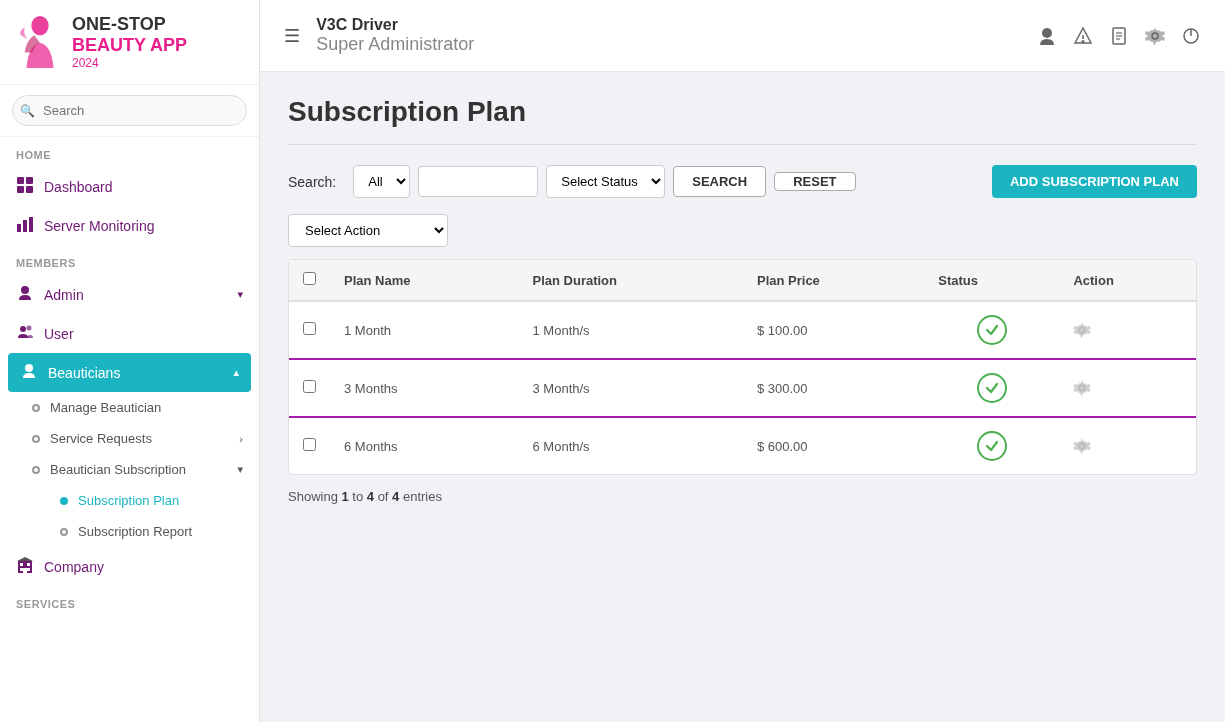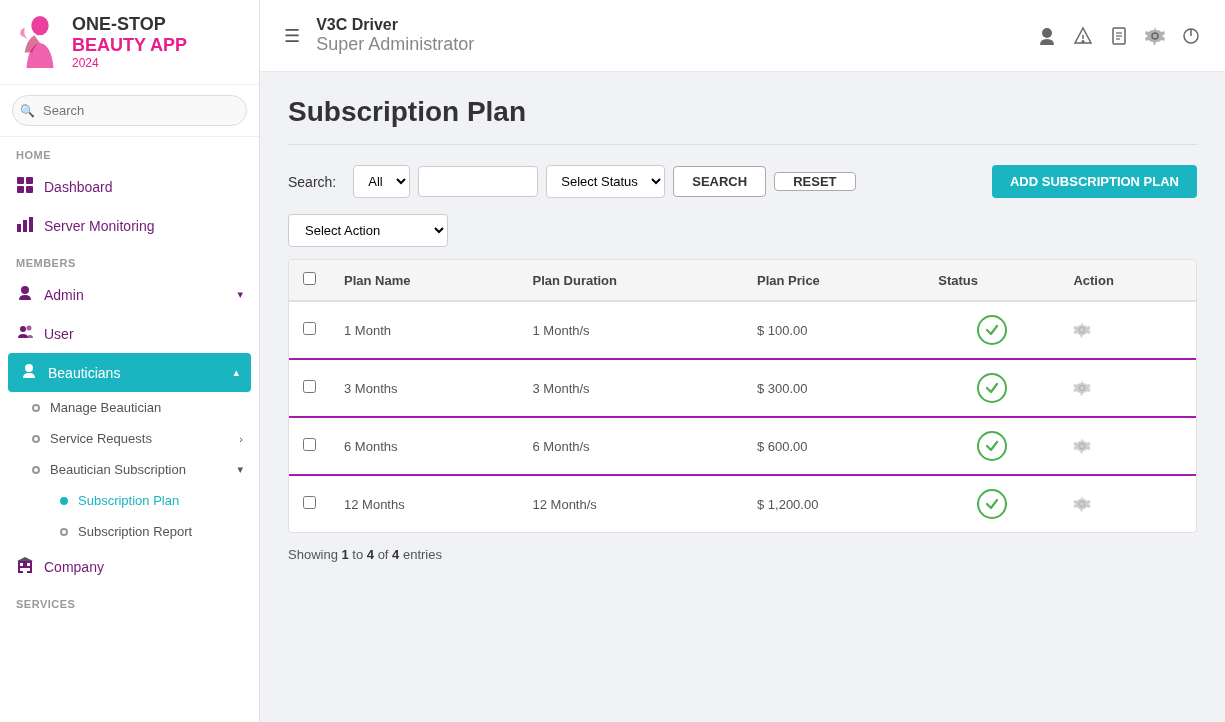--- a/index.html
+++ b/index.html
@@ -593,43 +593,20 @@
       </td>
       <td>
         <button class="gear-btn">
           <svg width="18" height="18" viewBox="0 0 20 20" fill="#aaa">
             <circle cx="10" cy="10" r="3" fill="none" stroke="#aaa" stroke-width="1.5"></circle>
             <path d="M10 1.5 L11.2 4.5 A6.5 6.5 0 0 1 15.5 6.5 L18.5 5.5 L19.5 8.5 L17 10 A6.5 6.5 0 0 1 17 10 L19.5 11.5 L18.5 14.5 L15.5 13.5 A6.5 6.5 0 0 1 11.2 15.5 L10 18.5 L9 18.5 L7.8 15.5 A6.5 6.5 0 0 1 4.5 13.5 L1.5 14.5 L0.5 11.5 L3 10 L3 10 L0.5 8.5 L1.5 5.5 L4.5 6.5 A6.5 6.5 0 0 1 8.8 4.5 Z" fill="#bbb" opacity="0.7"></path>
           </svg>
         </button>
       </td>
     </tr>
-            <tr>
-      <td class="checkbox-cell">
-        <input type="checkbox" style="">
-      </td>
-      <td>12 Months</td>
-      <td>12 Month/s</td>
-      <td>$ 1,200.00</td>
-      <td>
-        <div class="status-check">
-          <svg width="16" height="16" viewBox="0 0 16 16" fill="#4caf50">
-                    <polyline points="3,8 7,12 13,4" fill="none" stroke="#4caf50" stroke-width="2.2" stroke-linecap="round" stroke-linejoin="round"></polyline>
-                  </svg>
-        </div>
-      </td>
-      <td>
-        <button class="gear-btn">
-          <svg width="18" height="18" viewBox="0 0 20 20" fill="#aaa">
-            <circle cx="10" cy="10" r="3" fill="none" stroke="#aaa" stroke-width="1.5"></circle>
-            <path d="M10 1.5 L11.2 4.5 A6.5 6.5 0 0 1 15.5 6.5 L18.5 5.5 L19.5 8.5 L17 10 A6.5 6.5 0 0 1 17 10 L19.5 11.5 L18.5 14.5 L15.5 13.5 A6.5 6.5 0 0 1 11.2 15.5 L10 18.5 L9 18.5 L7.8 15.5 A6.5 6.5 0 0 1 4.5 13.5 L1.5 14.5 L0.5 11.5 L3 10 L3 10 L0.5 8.5 L1.5 5.5 L4.5 6.5 A6.5 6.5 0 0 1 8.8 4.5 Z" fill="#bbb" opacity="0.7"></path>
-          </svg>
-        </button>
-      </td>
-    </tr>
           </tbody>
       </table>
     </div>
 
     <div class="showing-text">
       Showing <strong>1</strong> to <strong>4</strong> of <strong>4</strong> entries
     </div>
 
   </div>
 </div>

